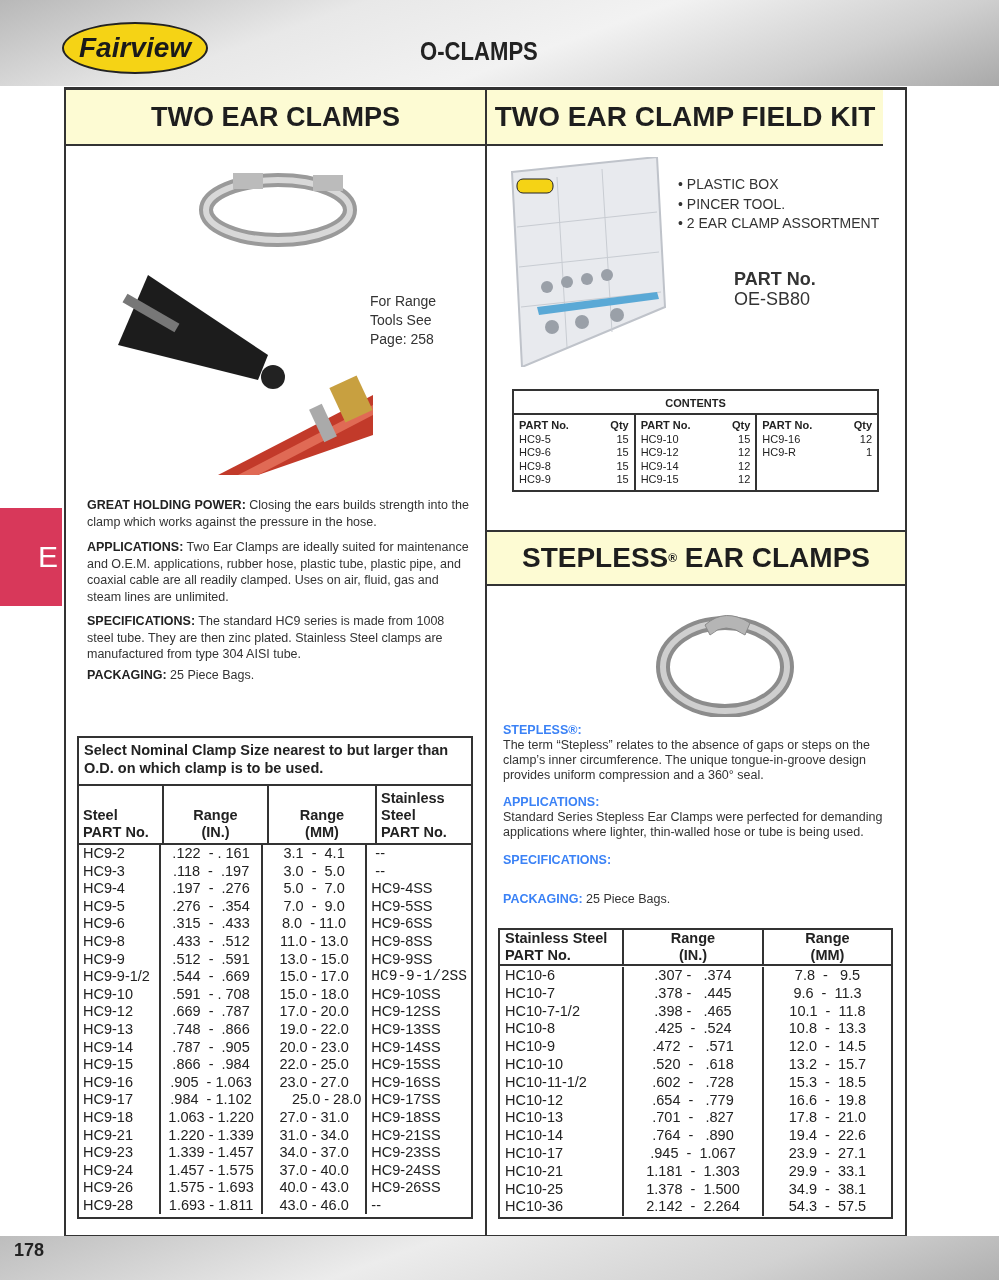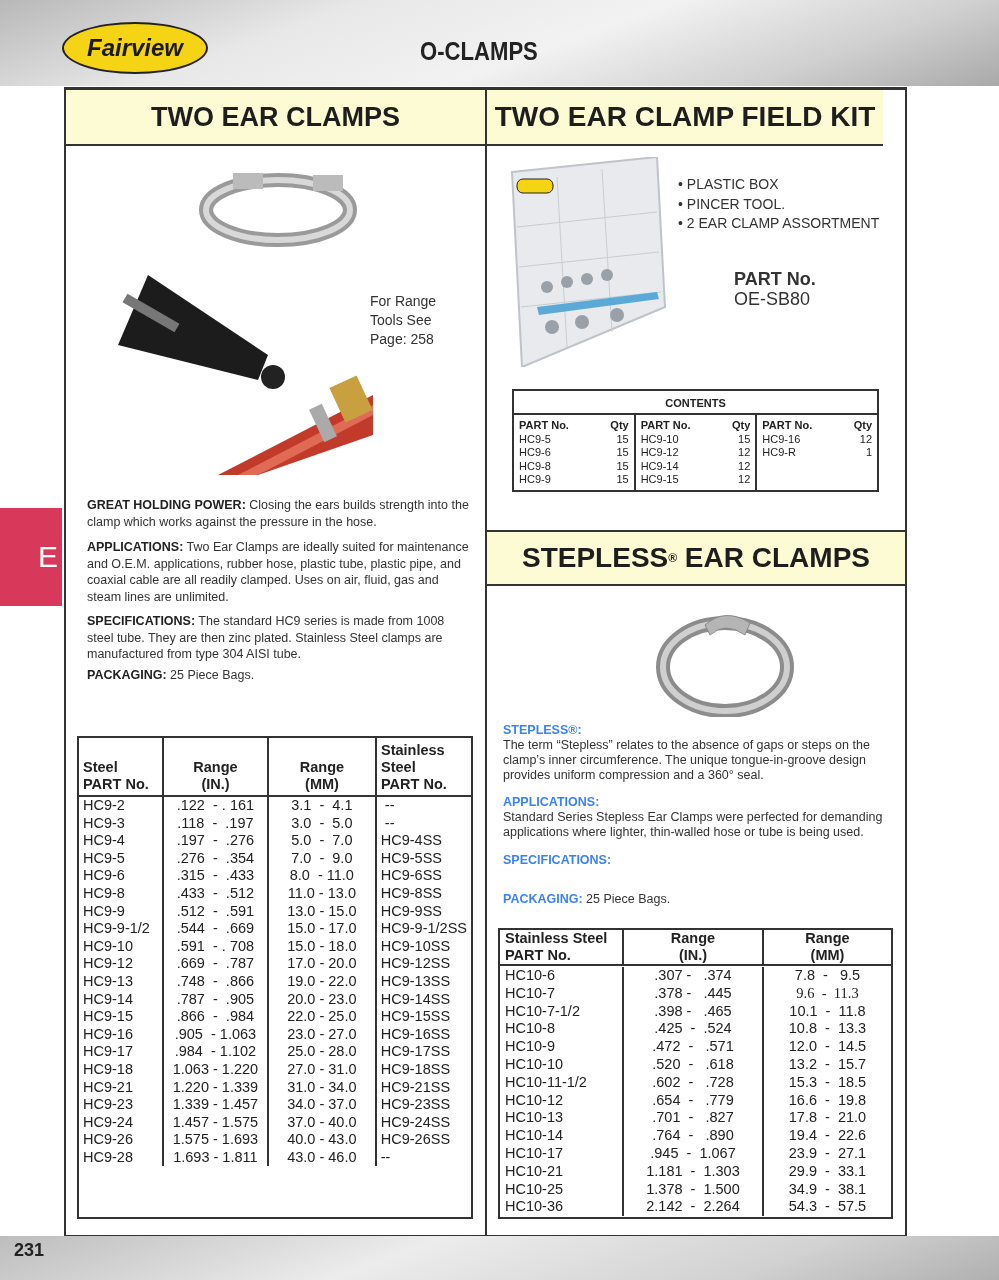--- a/index.html
+++ b/index.html
@@ -1,19 +1,19 @@
 <!DOCTYPE html>
 <html><head>
 <meta charset="utf-8">
 <style>
 *{box-sizing:border-box;margin:0;padding:0}
 body{width:999px;height:1280px;position:relative;background:#fff;font-family:"Liberation Sans",sans-serif;color:#222;overflow:hidden}
 .header-band{position:absolute;left:0;top:0;width:999px;height:86px;background:linear-gradient(160deg,#b8b8b8 0%,#e8e8e8 30%,#f2f2f2 55%,#cfcfcf 80%,#a9a9a9 100%)}
 .footer-band{position:absolute;left:0;top:1236px;width:999px;height:44px;background:linear-gradient(160deg,#bdbdbd 0%,#ececec 40%,#d2d2d2 75%,#b0b0b0 100%)}
-.logo{position:absolute;left:62px;top:22px;width:146px;height:52px;border-radius:50%;background:#f5d315;border:2px solid #222;display:flex;align-items:center;justify-content:center;font-weight:bold;font-style:italic;font-size:24px;color:#1a1a1a}
+.logo{position:absolute;left:62px;top:22px;width:146px;height:52px;border-radius:50%;background:#f5d315;border:2px solid #222;display:flex;align-items:center;justify-content:center;font-weight:bold;font-style:italic;font-size:28px;color:#1a1a1a}
 .page-title{position:absolute;left:420px;top:36px;font-size:26px;font-weight:bold;color:#222;transform:scaleX(.85);transform-origin:left}
 .page-number{position:absolute;left:14px;top:1240px;font-size:18px;font-weight:bold}
 .tab-e{position:absolute;left:0;top:508px;width:62px;height:98px;background:#d8385a;color:#fff;font-size:30px;display:flex;align-items:center;justify-content:flex-end;padding-right:4px}
 .main-frame{position:absolute;left:64px;top:87px;width:843px;height:1150px;border:2px solid #333;border-top:3px solid #333}
 .divider-v{position:absolute;left:485px;top:87px;width:2px;height:1150px;background:#333}
 .section-head{position:absolute;background:#fdfbd3;border-bottom:2px solid #333;display:flex;align-items:center;justify-content:center;font-weight:bold;color:#1e1e1e}
 .sh1{left:66px;top:90px;width:419px;height:56px;font-size:27px}
 .sh2{left:487px;top:90px;width:396px;height:56px;font-size:28px}
 .sh3{left:487px;top:530px;width:418px;height:56px;font-size:28px;border-top:2px solid #333}
 .img-box{position:absolute;border-radius:6px}
@@ -192,20 +192,21 @@
     </div>
   </div>
 </div>
 
 <div class="desc" style="top:497px"><b>GREAT HOLDING POWER:</b><span> Closing the ears builds strength into the clamp which works against the pressure in the hose.</span></div>
 <div class="desc" style="top:539px"><b>APPLICATIONS:</b><span> Two Ear Clamps are ideally suited for maintenance and O.E.M. applications, rubber hose, plastic tube, plastic pipe, and coaxial cable are all readily clamped. Uses on air, fluid, gas and steam lines are unlimited.</span></div>
 <div class="desc" style="top:613px"><b>SPECIFICATIONS:</b><span> The standard HC9 series is made from 1008 steel tube. They are then zinc plated. Stainless Steel clamps are manufactured from type 304 AISI tube.</span></div>
 <div class="desc" style="top:667px"><b>PACKAGING:</b><span> 25 Piece Bags.</span></div>
 
 <div class="t1">
+  <div class="note">Select Nominal Clamp Size nearest to but larger than O.D. on which clamp is to be used.</div>
   <div class="thead">
     <div class="c w1">
         <span>Steel</span>
         <span>PART No.</span>
       </div>
     <div class="c w2 cc">
         <span>Range</span>
         <span>(IN.)</span>
       </div>
     <div class="c w3 cc">
@@ -273,37 +274,37 @@
         <div class="cell" style="white-space: pre;">8.0  - 11.0</div>
         <div class="cell" style="white-space: pre;">11.0 - 13.0</div>
         <div class="cell" style="white-space: pre;">13.0 - 15.0</div>
         <div class="cell" style="white-space: pre;">15.0 - 17.0</div>
         <div class="cell" style="white-space: pre;">15.0 - 18.0</div>
         <div class="cell" style="white-space: pre;">17.0 - 20.0</div>
         <div class="cell" style="white-space: pre;">19.0 - 22.0</div>
         <div class="cell" style="white-space: pre;">20.0 - 23.0</div>
         <div class="cell" style="white-space: pre;">22.0 - 25.0</div>
         <div class="cell" style="white-space: pre;">23.0 - 27.0</div>
-        <div class="cell" style="white-space: pre;">25.0 - 28.0</div>
+        <div class="cell" style="white-space: pre; text-align: right;">25.0 - 28.0</div>
         <div class="cell" style="white-space: pre;">27.0 - 31.0</div>
         <div class="cell" style="white-space: pre;">31.0 - 34.0</div>
         <div class="cell" style="white-space: pre;">34.0 - 37.0</div>
         <div class="cell" style="white-space: pre;">37.0 - 40.0</div>
         <div class="cell" style="white-space: pre; text-align: center;">40.0 - 43.0</div>
         <div class="cell" style="white-space: pre;">43.0 - 46.0</div>
       </div>
       <div class="c w4">
         <div class="cell" style="white-space: pre;"> --</div>
         <div class="cell" style="white-space: pre;"> --</div>
         <div class="cell" style="white-space: pre;">HC9-4SS</div>
         <div class="cell" style="white-space: pre;">HC9-5SS</div>
         <div class="cell" style="white-space: pre;">HC9-6SS</div>
         <div class="cell" style="white-space: pre;">HC9-8SS</div>
         <div class="cell" style="white-space: pre;">HC9-9SS</div>
-        <div class="cell" style="white-space: pre;">HC9-9-1/2SS</div>
+        <div class="cell" style="white-space: pre; font-family: Liberation Mono, monospace;">HC9-9-1/2SS</div>
         <div class="cell" style="white-space: pre;">HC9-10SS</div>
         <div class="cell" style="white-space: pre;">HC9-12SS</div>
         <div class="cell" style="white-space: pre;">HC9-13SS</div>
         <div class="cell" style="white-space: pre;">HC9-14SS</div>
         <div class="cell" style="white-space: pre;">HC9-15SS</div>
         <div class="cell" style="white-space: pre;">HC9-16SS</div>
         <div class="cell" style="white-space: pre;">HC9-17SS</div>
         <div class="cell" style="white-space: pre;">HC9-18SS</div>
         <div class="cell" style="white-space: pre;">HC9-21SS</div>
         <div class="cell" style="white-space: pre;">HC9-23SS</div>
@@ -368,31 +369,31 @@
         <div class="cell" style="white-space: pre;">.654  -   .779</div>
         <div class="cell" style="white-space: pre;">.701  -   .827</div>
         <div class="cell" style="white-space: pre;">.764  -   .890</div>
         <div class="cell" style="white-space: pre;">.945  -  1.067</div>
         <div class="cell" style="white-space: pre;">1.181  -  1.303</div>
         <div class="cell" style="white-space: pre;">1.378  -  1.500</div>
         <div class="cell" style="white-space: pre;">2.142  -  2.264</div>
       </div>
       <div class="c w3 cc">
         <div class="cell" style="white-space: pre;">7.8  -   9.5</div>
-        <div class="cell" style="white-space: pre; font-family: Liberation Serif, serif;">9.6  -  11.3</div>
+        <div class="cell" style="white-space: pre;">9.6  -  11.3</div>
         <div class="cell" style="white-space: pre;">10.1  -  11.8</div>
         <div class="cell" style="white-space: pre;">10.8  -  13.3</div>
         <div class="cell" style="white-space: pre;">12.0  -  14.5</div>
         <div class="cell" style="white-space: pre;">13.2  -  15.7</div>
         <div class="cell" style="white-space: pre;">15.3  -  18.5</div>
         <div class="cell" style="white-space: pre;">16.6  -  19.8</div>
         <div class="cell" style="white-space: pre;">17.8  -  21.0</div>
         <div class="cell" style="white-space: pre; text-align: center;">19.4  -  22.6</div>
         <div class="cell" style="white-space: pre;">23.9  -  27.1</div>
         <div class="cell" style="white-space: pre;">29.9  -  33.1</div>
         <div class="cell" style="white-space: pre;">34.9  -  38.1</div>
         <div class="cell" style="white-space: pre;">54.3  -  57.5</div>
       </div>
     </div>
 </div>
 
 <div class="footer-band"></div>
-<div class="page-number">231</div>
+<div class="page-number">178</div>
 
 </body></html>

